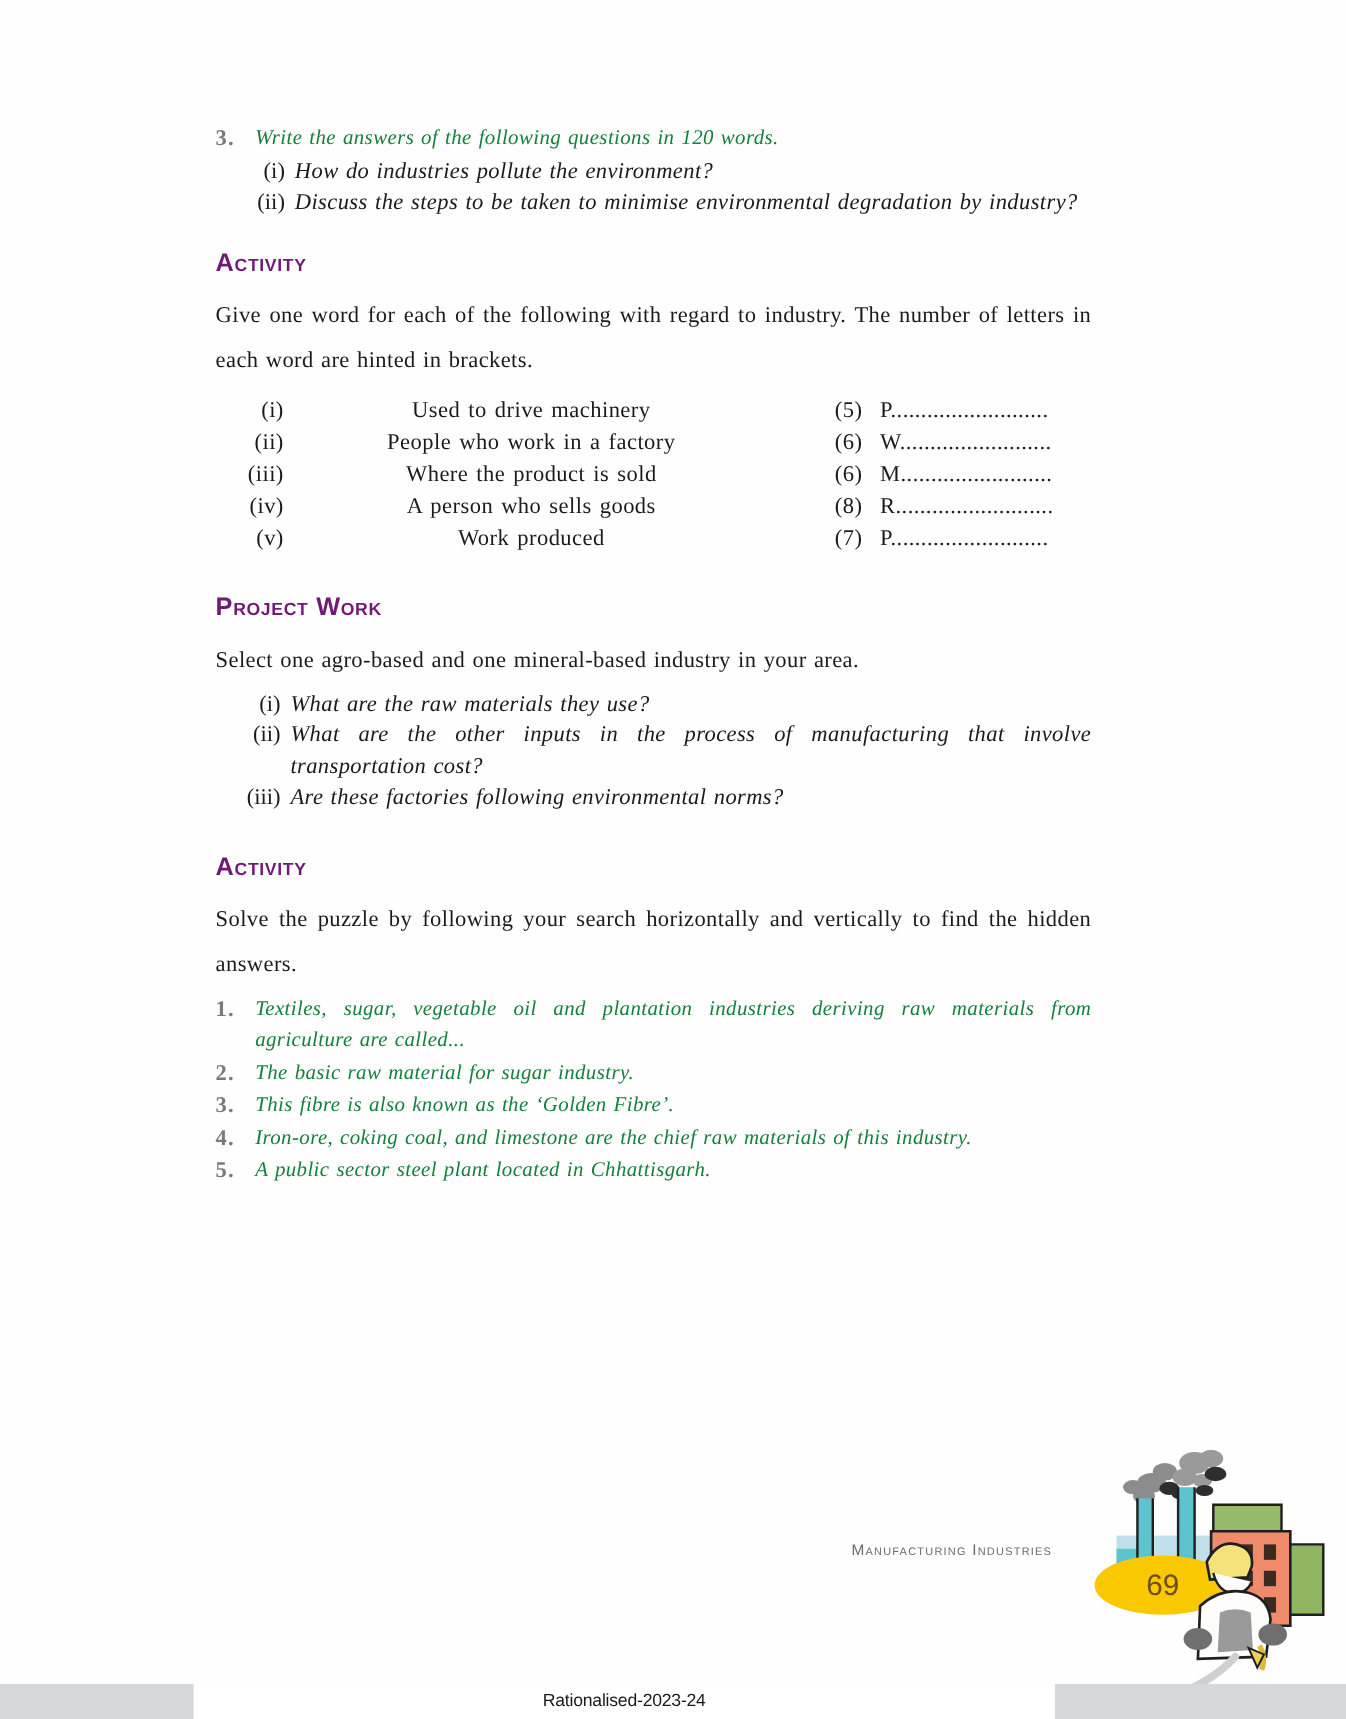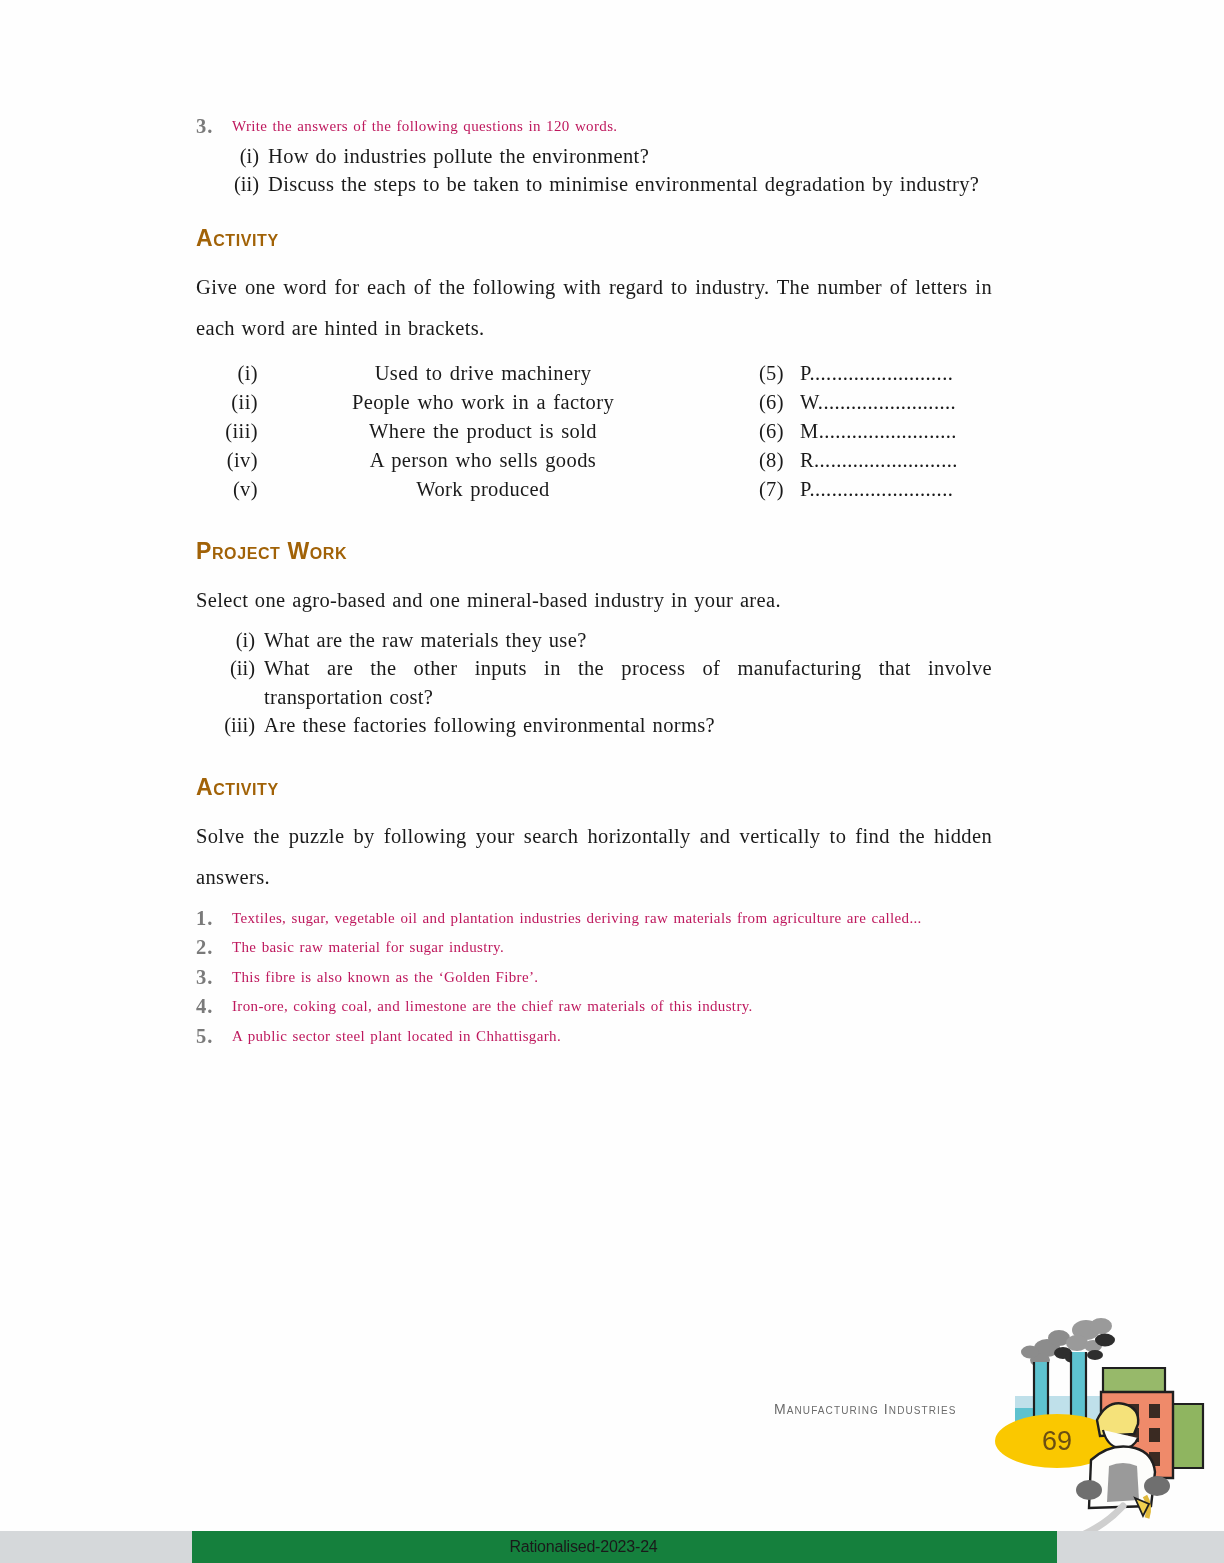--- a/index.html
+++ b/index.html
@@ -35,21 +35,21 @@
     line-height: 41px;
     color: #1a1a1a;
     text-align: justify;
     letter-spacing: 0.35px;
     word-spacing: 1.2px;
   }
 
   .heading {
     font-family: "Liberation Sans", sans-serif;
     font-weight: bold;
-    color: #a16207;
+    color: #701a75;
     font-variant: small-caps;
     font-size: 23px;
     letter-spacing: 0.6px;
     line-height: 26px;
   }
   .num-row {
     display: flex;
     align-items: flex-start;
     margin-bottom: 1px;
   }
@@ -59,26 +59,27 @@
     color: #7a7a7a;
     font-size: 20.5px;
     line-height: 28.5px;
     width: 36px;
     flex: 0 0 36px;
     text-align: left;
     letter-spacing: 1px;
   }
   .num-body {
     flex: 1 1 auto;
-    font-size: 15px;
+    font-size: 19px;
     line-height: 28.5px;
-    color: #be185d;
+    color: #15803d;
     text-align: justify;
     letter-spacing: 0.35px;
     word-spacing: 1.2px;
+    font-style: italic;
   }
 
   
   .roman-row {
     display: flex;
     align-items: flex-start;
   }
   .roman-marker {
     font-family: "Liberation Serif", serif;
     color: #1a1a1a;
@@ -91,20 +92,21 @@
     box-sizing: border-box;
   }
   .roman-body {
     flex: 1 1 auto;
     font-size: 20.5px;
     line-height: 28.5px;
     color: #1a1a1a;
     text-align: justify;
     letter-spacing: 0.35px;
     word-spacing: 1.2px;
+    font-style: italic;
   }
 
   
   .word-table {
     margin-top: 10px;
     width: 100%;
     border-collapse: collapse;
   }
   .word-table td {
     font-size: 20.5px;
@@ -165,25 +167,25 @@
   .bottom-bar {
     position: absolute;
     left: 0;
     top: 1531px;
     width: 1224px;
     height: 32px;
     background: #d5d8da;
   }
   .bottom-band {
     position: absolute;
-    left: 192px;
+    left: 176px;
     top: 0;
-    width: 865px;
+    width: 783px;
     height: 32px;
-    background: #15803d;
+    background: #ffffff;
   }
   .bottom-band-text {
     position: absolute;
     left: 0;
     top: 0;
     width: 783px;
     height: 32px;
     display: flex;
     align-items: center;
     justify-content: center;

